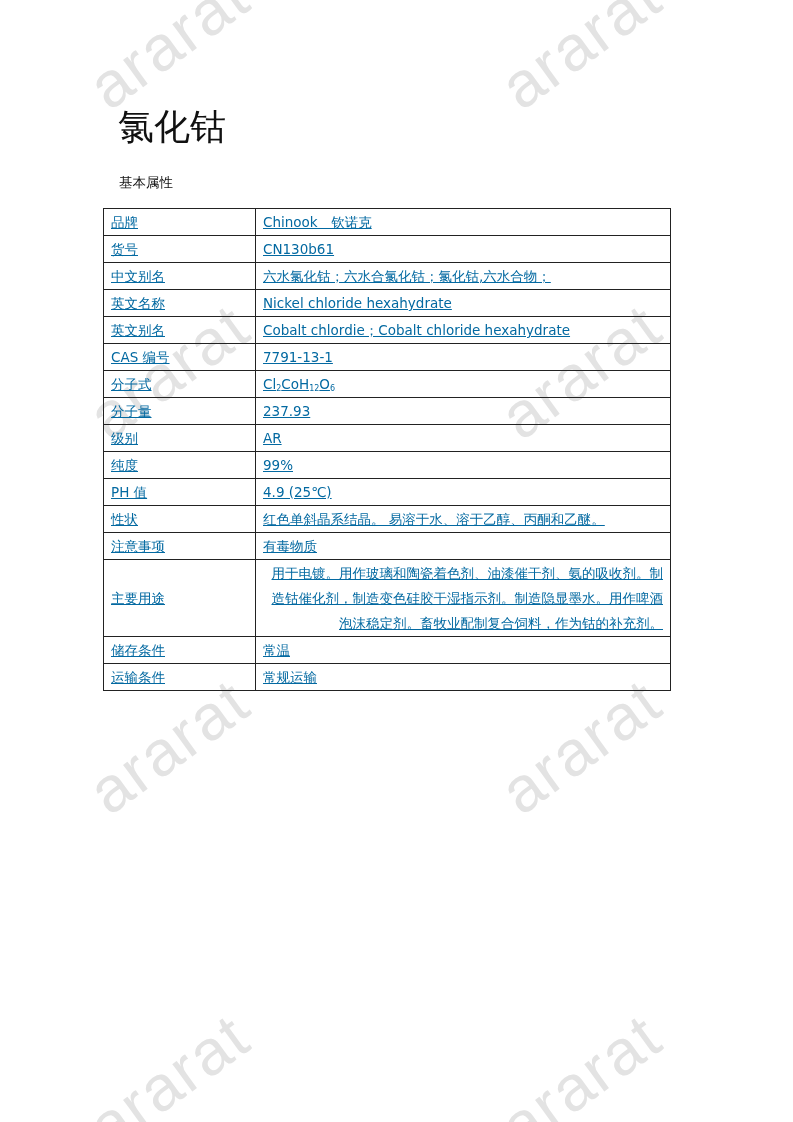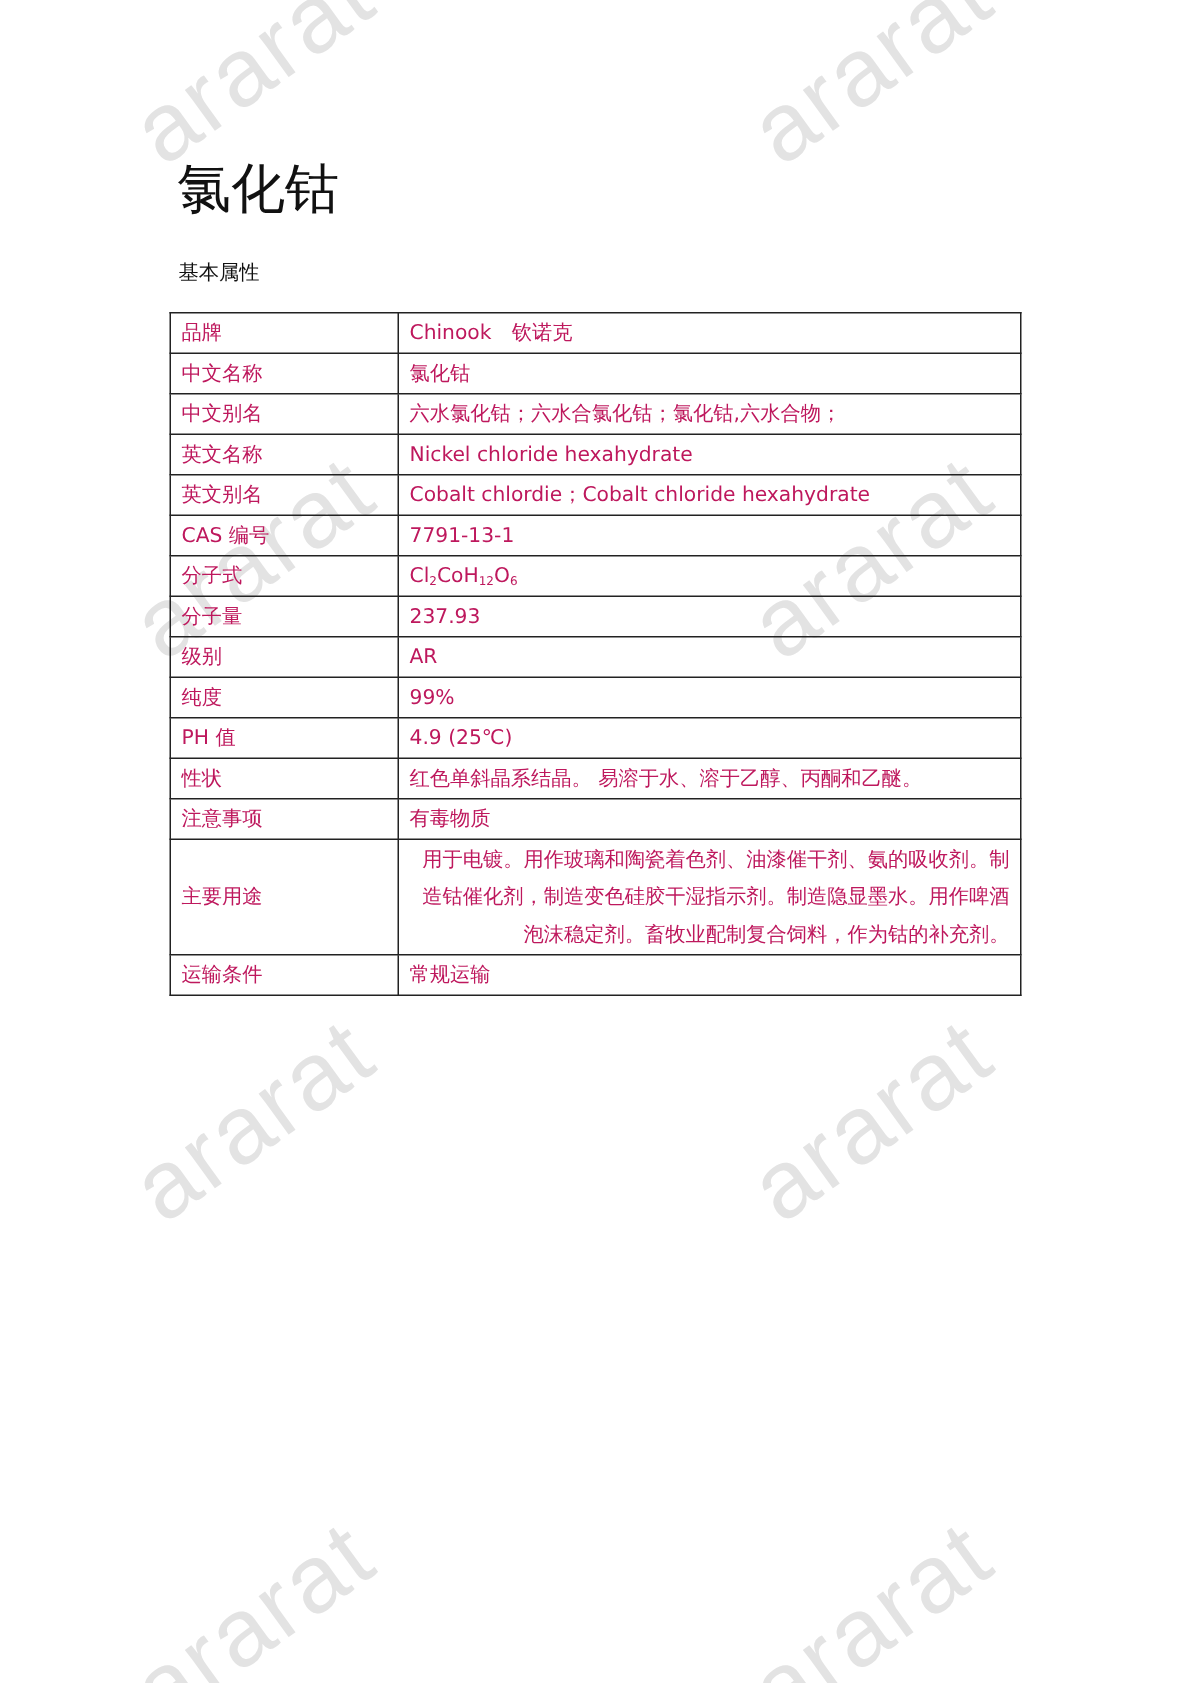--- a/index.html
+++ b/index.html
@@ -14,22 +14,22 @@
   }
   .content { position:absolute; left:0; top:0; width:793px; z-index:1; }
   .title {
     position:absolute; left:118px; top:104px; font-size:36px; line-height:46px;
     color:#111; font-weight:normal; margin:0;
   }
   .subtitle {
     position:absolute; left:119px; top:173px; font-size:13.5px; line-height:18px; color:#111;
   }
   table.props {
-    position:absolute; left:113px; top:208px; width:568px; border-collapse:collapse;
-    font-size:13.5px; color:#be185d; background:transparent;
+    position:absolute; left:103px; top:208px; width:568px; border-collapse:collapse;
+    font-size:13.5px; color:#0369a1; background:transparent;text-decoration:underline;
   }
   table.props td {
     border:1px solid #222; padding:0 7px; height:26px; line-height:18px; vertical-align:middle;
   }
   table.props td.k { width:137px; }
   table.props td.v { }
   table.props td.multi { line-height:25px; padding-top:0; padding-bottom:0; height:76px;text-align:right; }
   sub { font-size:8px; vertical-align:-2px; line-height:0; }
 </style>
 </head>
@@ -48,22 +48,22 @@
   <h1 class="title">氯化钴</h1>
   <div class="subtitle">基本属性</div>
 
   <table class="props">
     <tbody>
       <tr>
         <td class="k">品牌</td>
         <td class="v">Chinook　钦诺克</td>
       </tr>
       <tr>
-        <td class="k">中文名称</td>
-        <td class="v">氯化钴</td>
+        <td class="k">货号</td>
+        <td class="v">CN130b61</td>
       </tr>
       <tr>
         <td class="k">中文别名</td>
         <td class="v">六水氯化钴；六水合氯化钴；氯化钴,六水合物；</td>
       </tr>
       <tr>
         <td class="k">英文名称</td>
         <td class="v">Nickel chloride hexahydrate</td>
       </tr>
       <tr>
@@ -100,18 +100,22 @@
       </tr>
       <tr>
         <td class="k">注意事项</td>
         <td class="v">有毒物质</td>
       </tr>
       <tr>
         <td class="k">主要用途</td>
         <td class="v multi">用于电镀。用作玻璃和陶瓷着色剂、油漆催干剂、氨的吸收剂。制造钴催化剂，制造变色硅胶干湿指示剂。制造隐显墨水。用作啤酒泡沫稳定剂。畜牧业配制复合饲料，作为钴的补充剂。</td>
       </tr>
       <tr>
+        <td class="k">储存条件</td>
+        <td class="v">常温</td>
+      </tr>
+      <tr>
         <td class="k">运输条件</td>
         <td class="v">常规运输</td>
       </tr>
     </tbody>
   </table>
 </div>
 
 </body></html>

